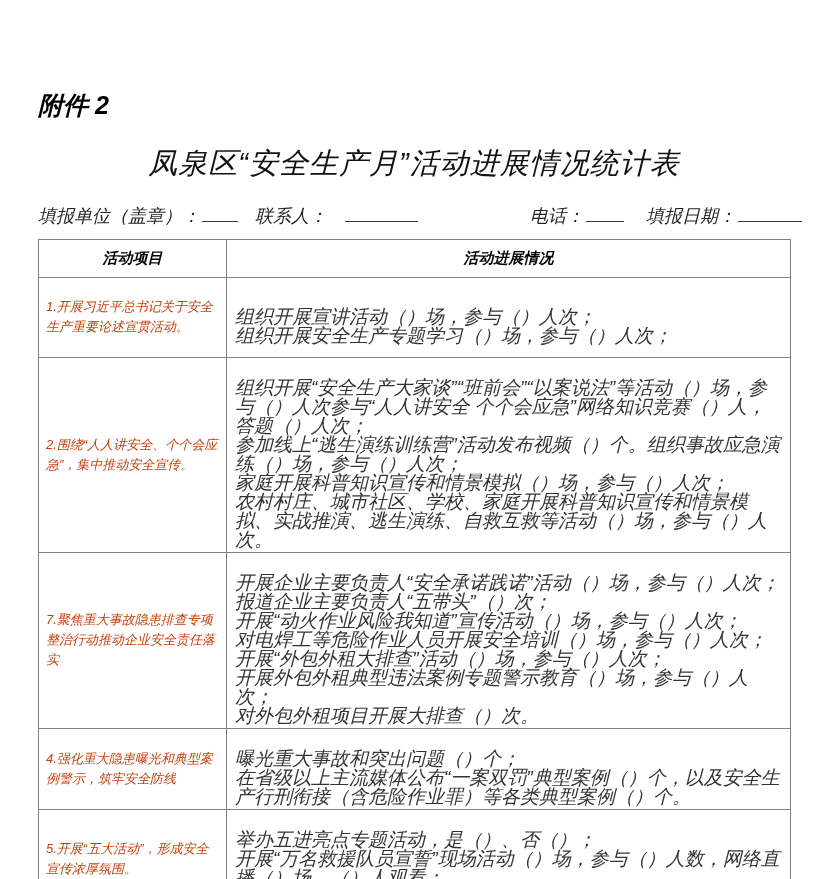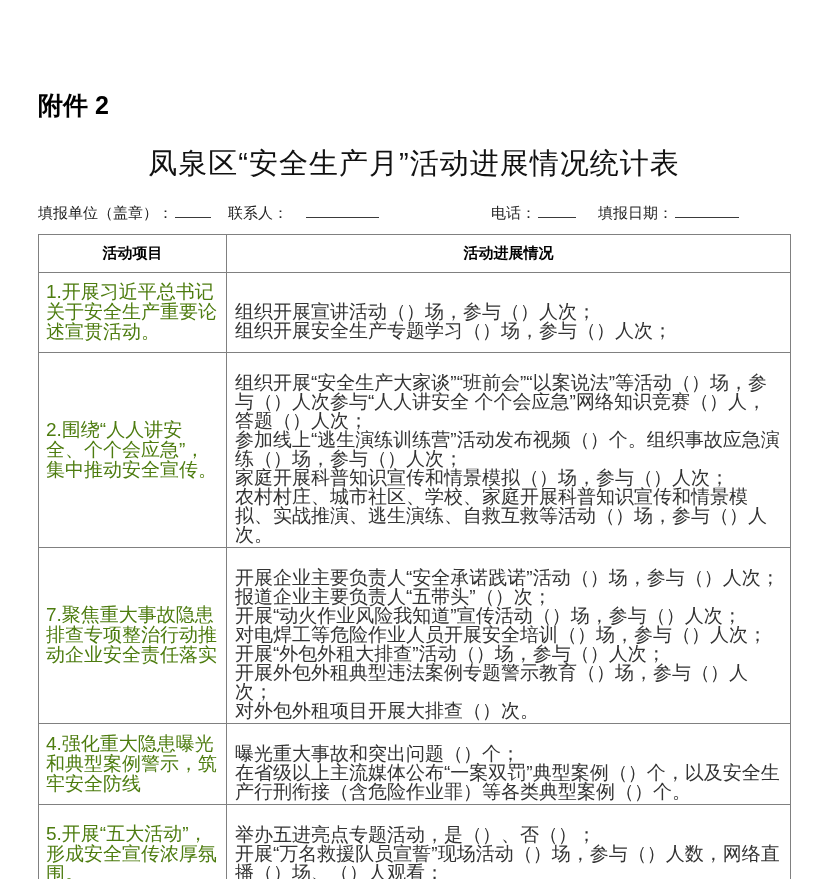--- a/index.html
+++ b/index.html
@@ -9,39 +9,40 @@
     height: 879px;
     font-family: "Liberation Sans", sans-serif;
     color: #333333;
     overflow: hidden;
   }
   .page {
     width: 828px;
     height: 758px;
     padding: 92px 38px 0 38px;
     background: #ffffff;
+    font-style: italic;
   }
   .attachment {
     font-size: 25px;
     font-weight: bold;
     color: #000000;
     line-height: 1.1;
   }
   .title {
     margin-top: 27px;
     font-size: 29px;
     color: #111111;
     text-align: center;
     letter-spacing: 1px;
     line-height: 1.15;
     white-space: nowrap;
   }
   .form-line {
     margin-top: 24px;
-    font-size: 15px;
+    font-size: 18px;
     color: #222222;
     white-space: nowrap;
     display: flex;
     align-items: baseline;
   }
   .fg { display: inline-flex; align-items: baseline; }
   .fg-contact { margin-left: 17px; gap: 16px; }
   .fg-phone   { margin-left: 112px; }
   .fg-date    { margin-left: 22px; }
   .blank {
@@ -70,23 +71,23 @@
   thead th {
     height: 38px;
     font-size: 15px;
     font-weight: bold;
     color: #000000;
     text-align: center;
     vertical-align: middle;
     background: #ffffff;
   }
   td.project {
-    font-size: 19px;
+    font-size: 13px;
     line-height: 20px;
-    color: #4d7c0f;
+    color: #c2410c;
     padding: 4px 6px 4px 7px;
     vertical-align: middle;
     text-align: left;
   }
   td.progress {
     font-size: 19px;
     line-height: 19px;
     color: #333333;
     padding: 20px 8px 3px 8px;
     vertical-align: middle;

